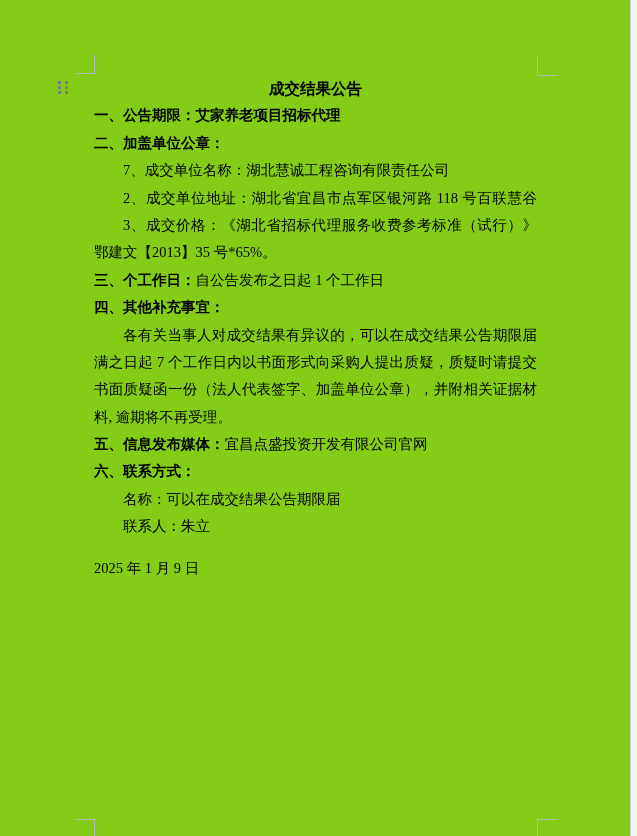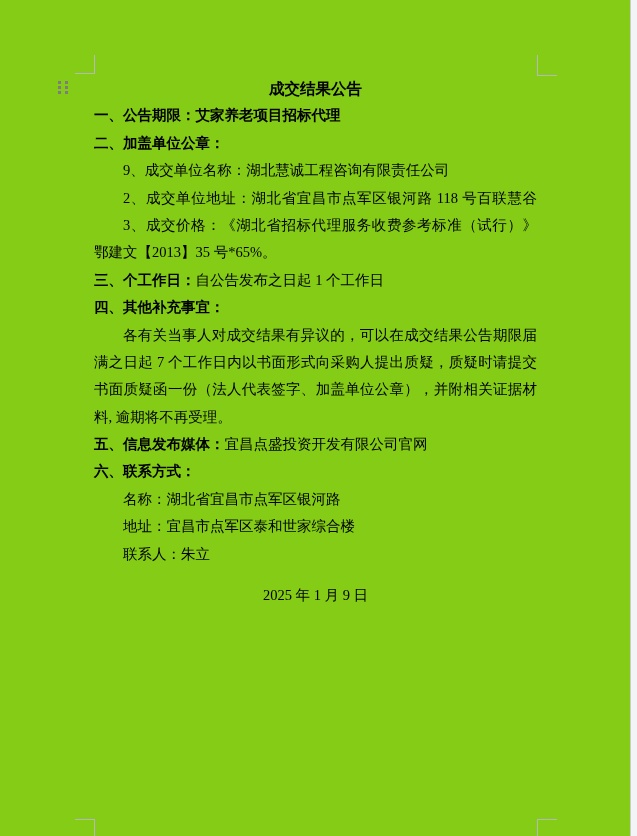--- a/index.html
+++ b/index.html
@@ -68,21 +68,21 @@
   .ln.fill {
     white-space: normal;
     text-align: justify;
     text-align-last: justify;
     overflow: hidden;
   }
   .doc-date {
     margin-top: 14px;
     height: 27.4px; line-height: 27.4px;
     font-size: 14.5px;
-    text-align: center;
+    text-align: left;
     white-space: nowrap;
   }
 </style>
 </head>
 <body>
 
 <div class="page">
 
   <div class="edge-line"></div>
   <div class="edge-strip"></div>
@@ -102,21 +102,21 @@
   </div>
 
   <div class="content">
 
     <div class="doc-title">成交结果公告</div>
 
     <div class="ln"><span class="b">一、公告期限：艾家养老项目招标代理</span></div>
 
     <div class="ln"><span class="b">二、加盖单位公章：</span></div>
 
-    <div class="ln ind"><span>9、成交单位名称：湖北慧诚工程咨询有限责任公司</span></div>
+    <div class="ln ind"><span>7、成交单位名称：湖北慧诚工程咨询有限责任公司</span></div>
 
     <div class="ln ind fill"><span>2、成交单位地址：湖北省宜昌市点军区银河路 118 号百联慧谷</span></div>
 
 
     <div class="ln ind fill"><span>3、成交价格：《湖北省招标代理服务收费参考标准（试行）》</span></div>
 
     <div class="ln"><span>鄂建文【2013】35 号*65%。</span></div>
 
     <div class="ln"><span class="b">三、个工作日：</span><span>自公告发布之日起 1 个工作日</span></div>
 
@@ -127,23 +127,22 @@
     <div class="ln fill"><span>满之日起 7 个工作日内以书面形式向采购人提出质疑，质疑时请提交</span></div>
 
     <div class="ln fill"><span>书面质疑函一份（法人代表签字、加盖单位公章），并附相关证据材</span></div>
 
     <div class="ln"><span>料, 逾期将不再受理。</span></div>
 
     <div class="ln"><span class="b">五、信息发布媒体：</span><span>宜昌点盛投资开发有限公司官网</span></div>
 
     <div class="ln"><span class="b">六、联系方式：</span></div>
 
-    <div class="ln ind"><span>名称：湖北省宜昌市点军区银河路</span></div>
+    <div class="ln ind"><span>名称：可以在成交结果公告期限届</span></div>
 
-    <div class="ln ind"><span>地址：宜昌市点军区泰和世家综合楼</span></div>
 
     <div class="ln ind"><span>联系人：朱立</span></div>
 
 
     <div class="doc-date">2025 年 1 月 9 日</div>
 
   </div>
 
 </div>
 

